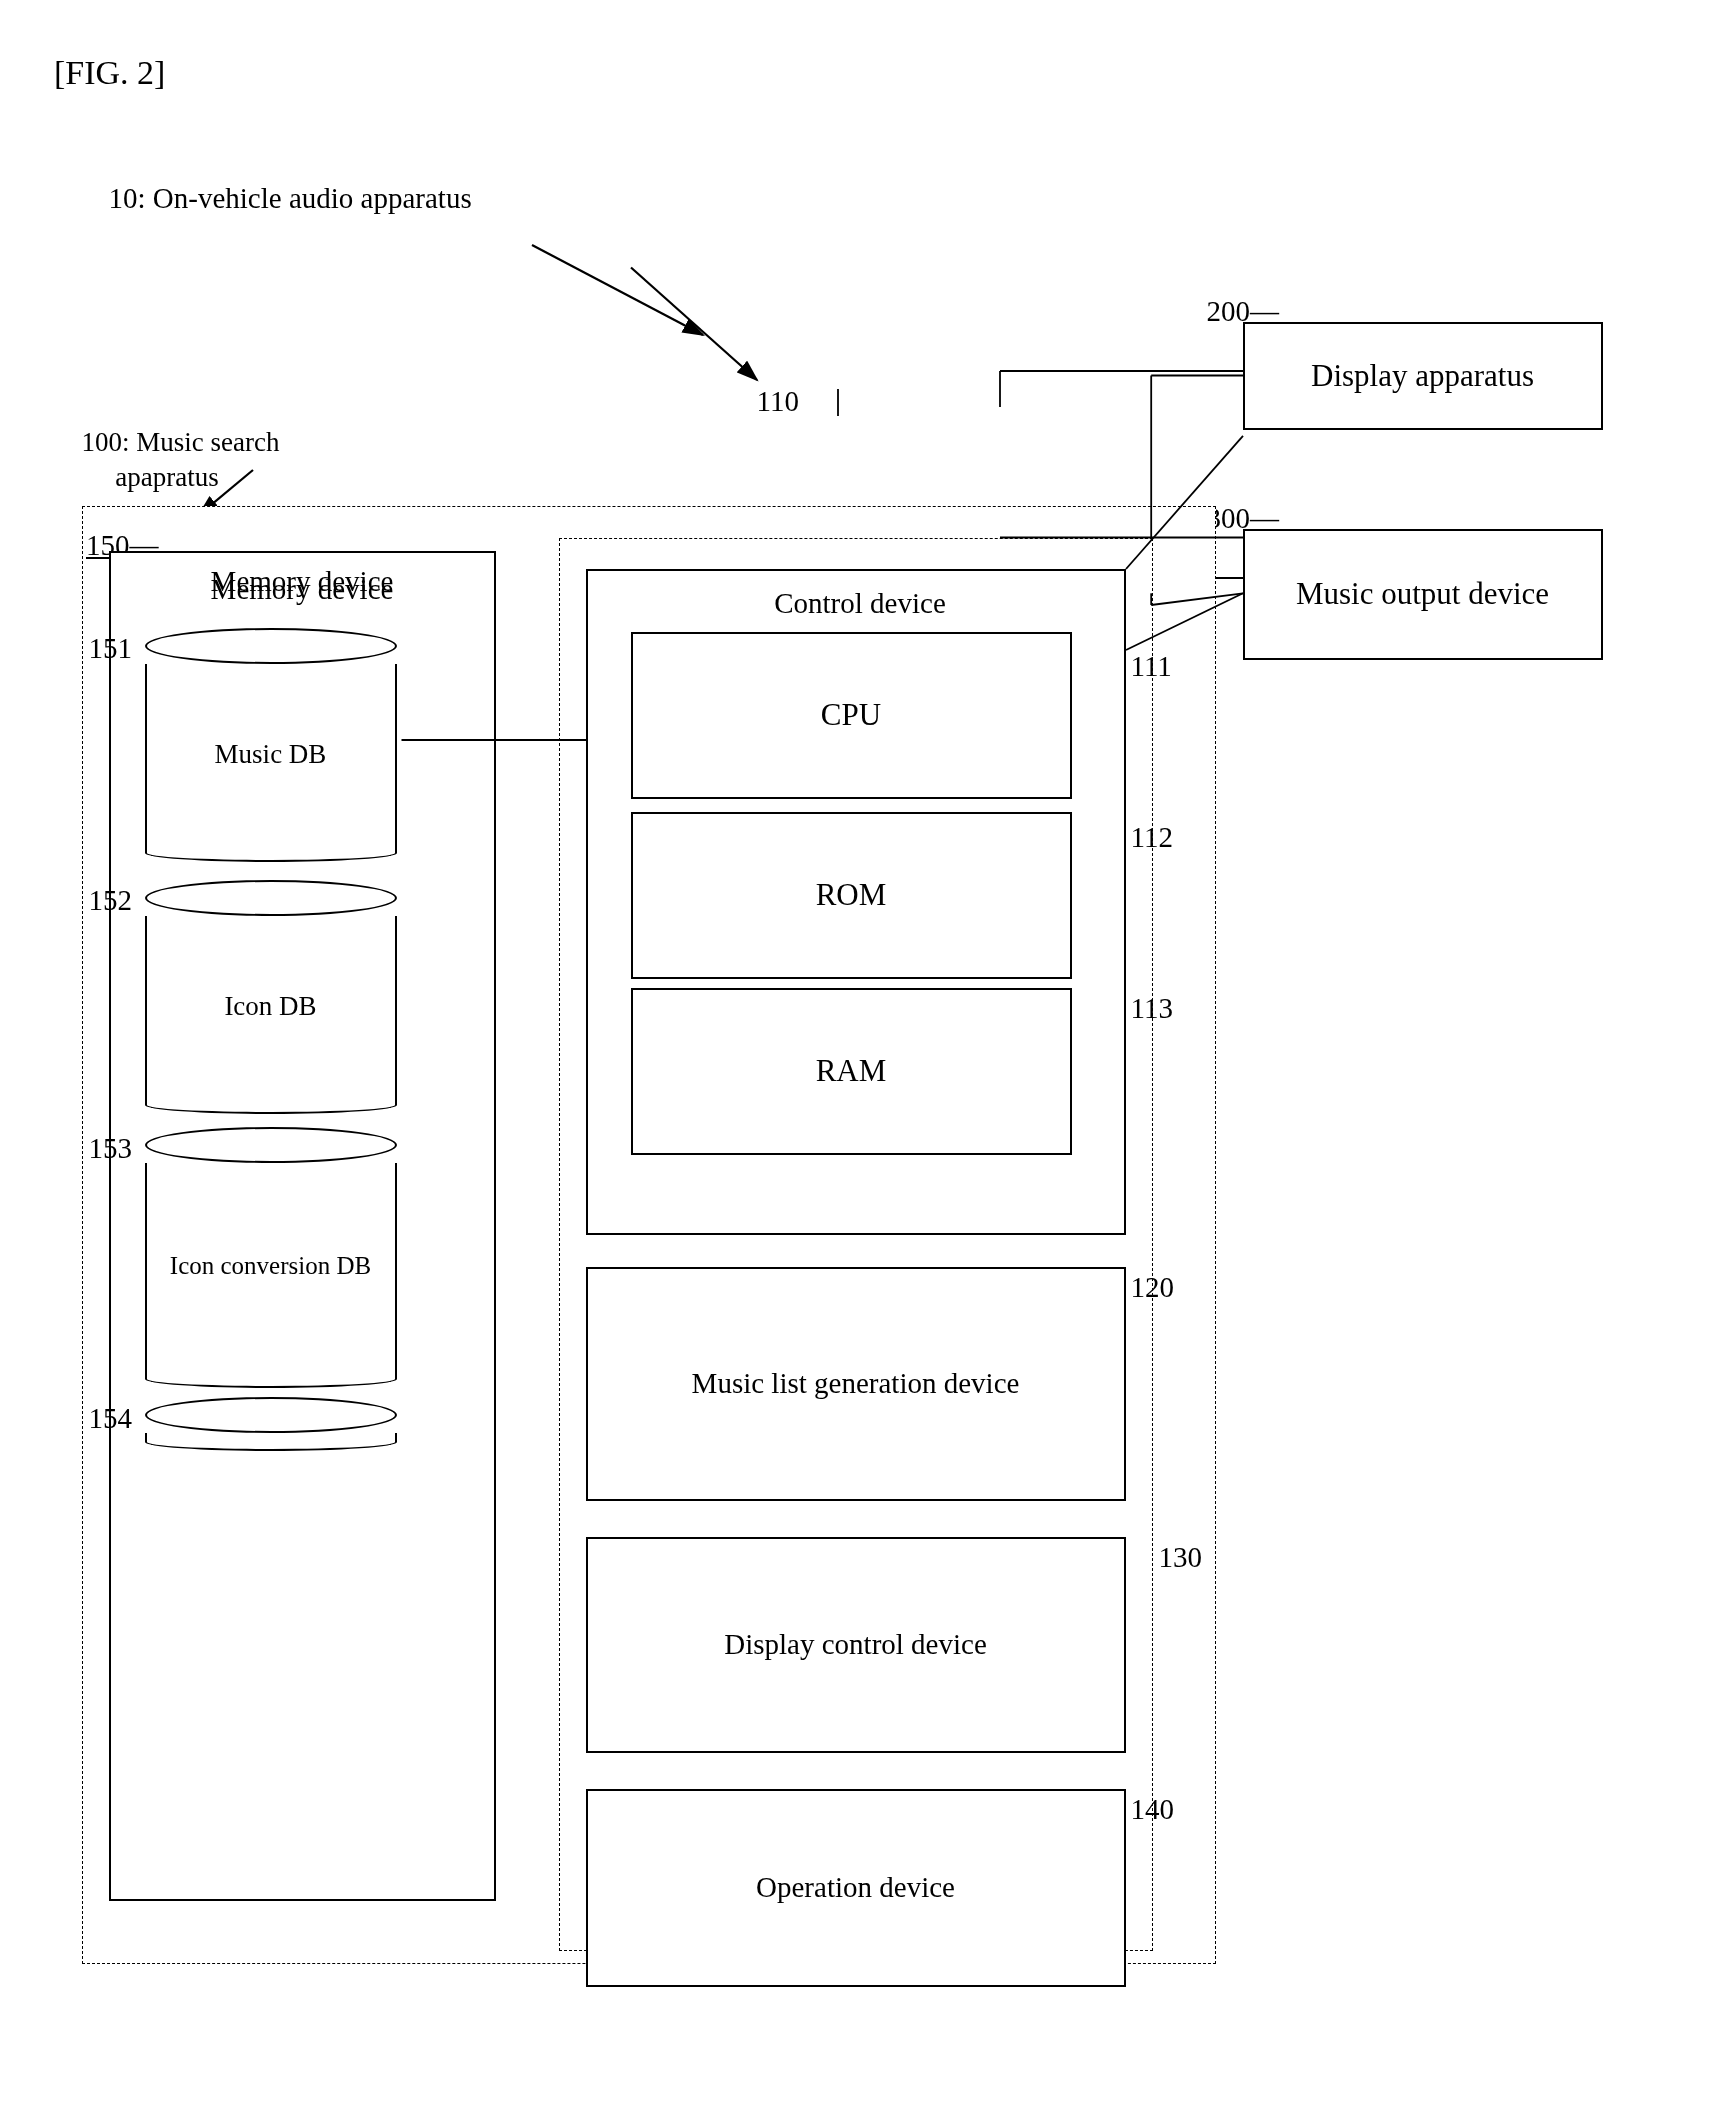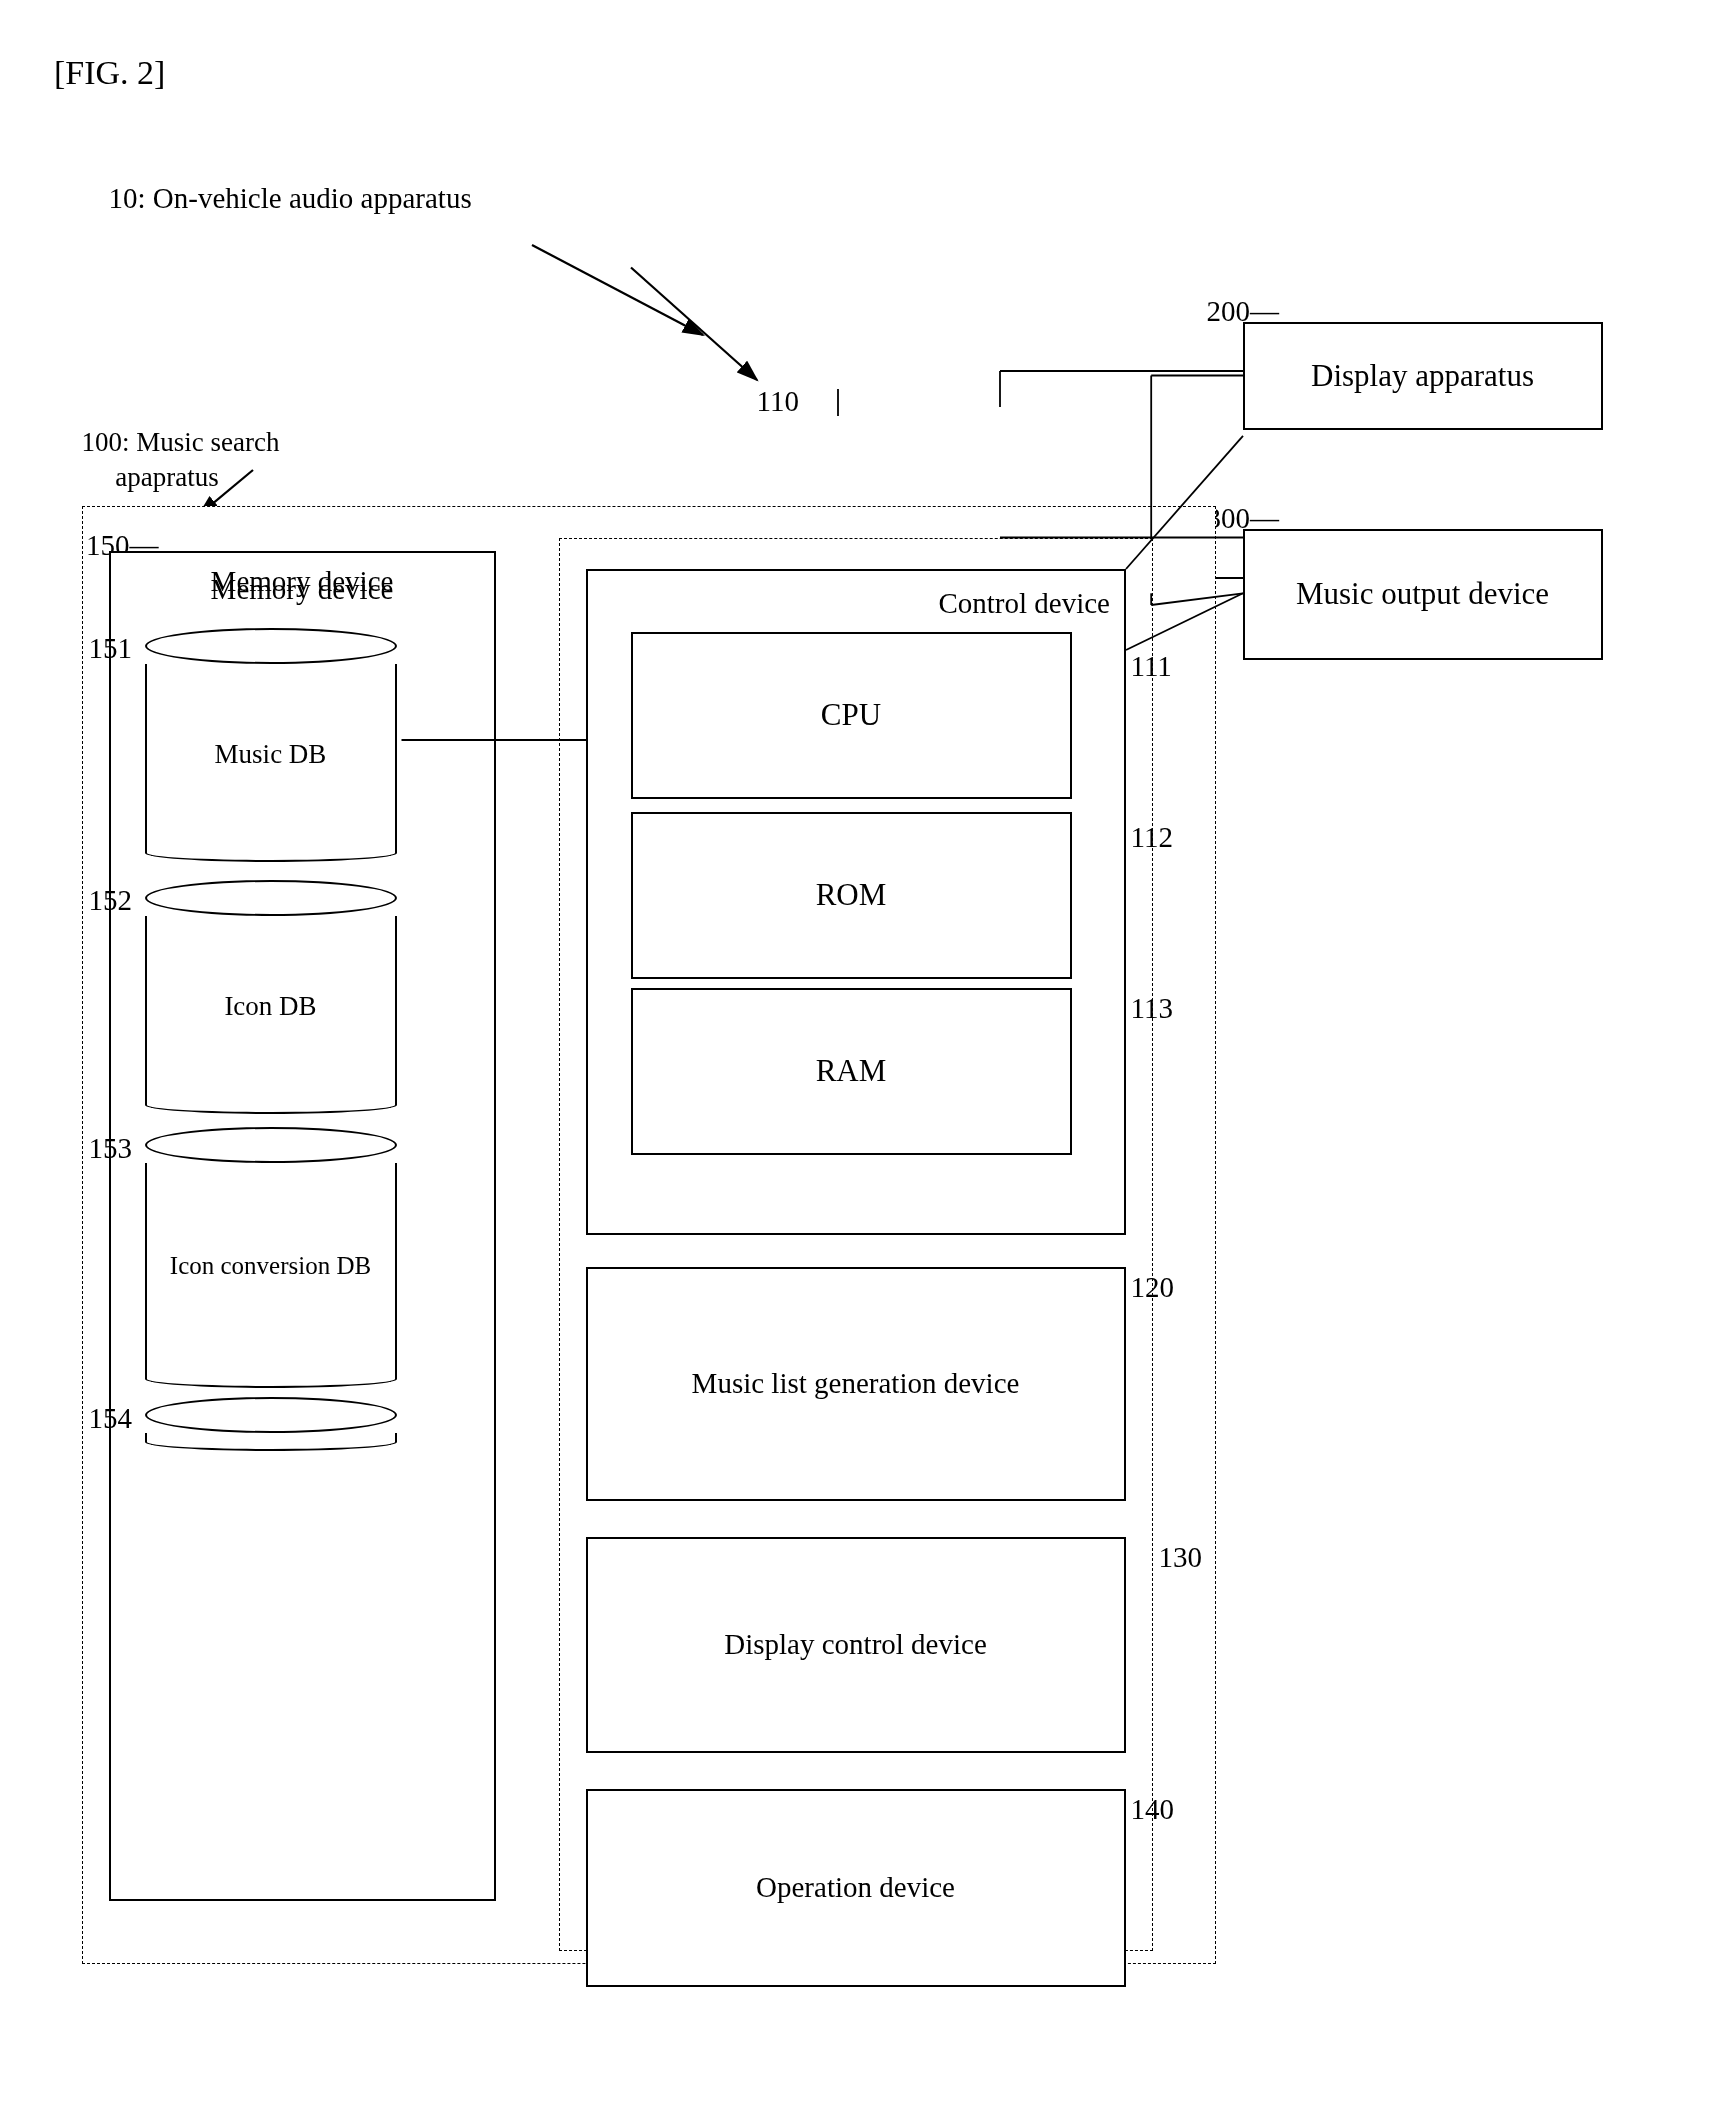--- a/index.html
+++ b/index.html
@@ -126,21 +126,21 @@
       <span>Music output
 device</span>
     </div>
 
     <div class="label-multiline" style="top:297px; left:27px; font-size:27px;">
       100: Music search<br>&nbsp;&nbsp;&nbsp;&nbsp;&nbsp;apapratus
     </div>
 
     <div class="box-dashed" style="top:378px; left:27px; width:1134px; height:1458px;"></div>
 
-    <div class="label" style="top:401px; left:31.5px;">
+    <div class="label" style="top:401px; left:31.5px;text-decoration:underline;">
       <span>150</span>—
     </div>
 
     <div class="box" style="top:423px; left:54px; width:387px; height:1350px; font-size:29px; align-items:flex-start; padding-top:18px; justify-content:center;">
       <div style="text-align:center; width:100%;">
         <div style="font-size:29px; margin-bottom:18px;">Memory device</div>
       </div>
     </div>
 
     <div style="position:absolute; top:437px; left:108px; font-size:29px; text-align:center; width:279px;">Memory device</div>
@@ -191,21 +191,21 @@
       <div style="border:2.7px solid #000; border-top:none; border-radius:0 0 50% 50%; height:18px; background:#fff;"></div>
     </div>
 
     <div class="label" style="top:257px; left:702px;">
       <span>110</span>
     </div>
 
     <div class="box-dashed" style="top:410px; left:504px; width:594px; height:1413px;"></div>
 
     <div class="box" style="top:441px; left:531px; width:540px; height:666px; font-size:29px; align-items:flex-start; padding:13.5px;">
-      <div style="width:100%; text-align:right; padding-left:9px;">
+      <div style="width:100%; text-align:center; padding-left:9px;">
         <span>Control device</span>
       </div>
     </div>
 
     <div class="label" style="top:522px; left:1076px;">
       <span>111</span>
     </div>
 
     <div class="box" style="top:504px; left:576px; width:441px; height:167px; font-size:31px;">
       <span>CPU</span>

